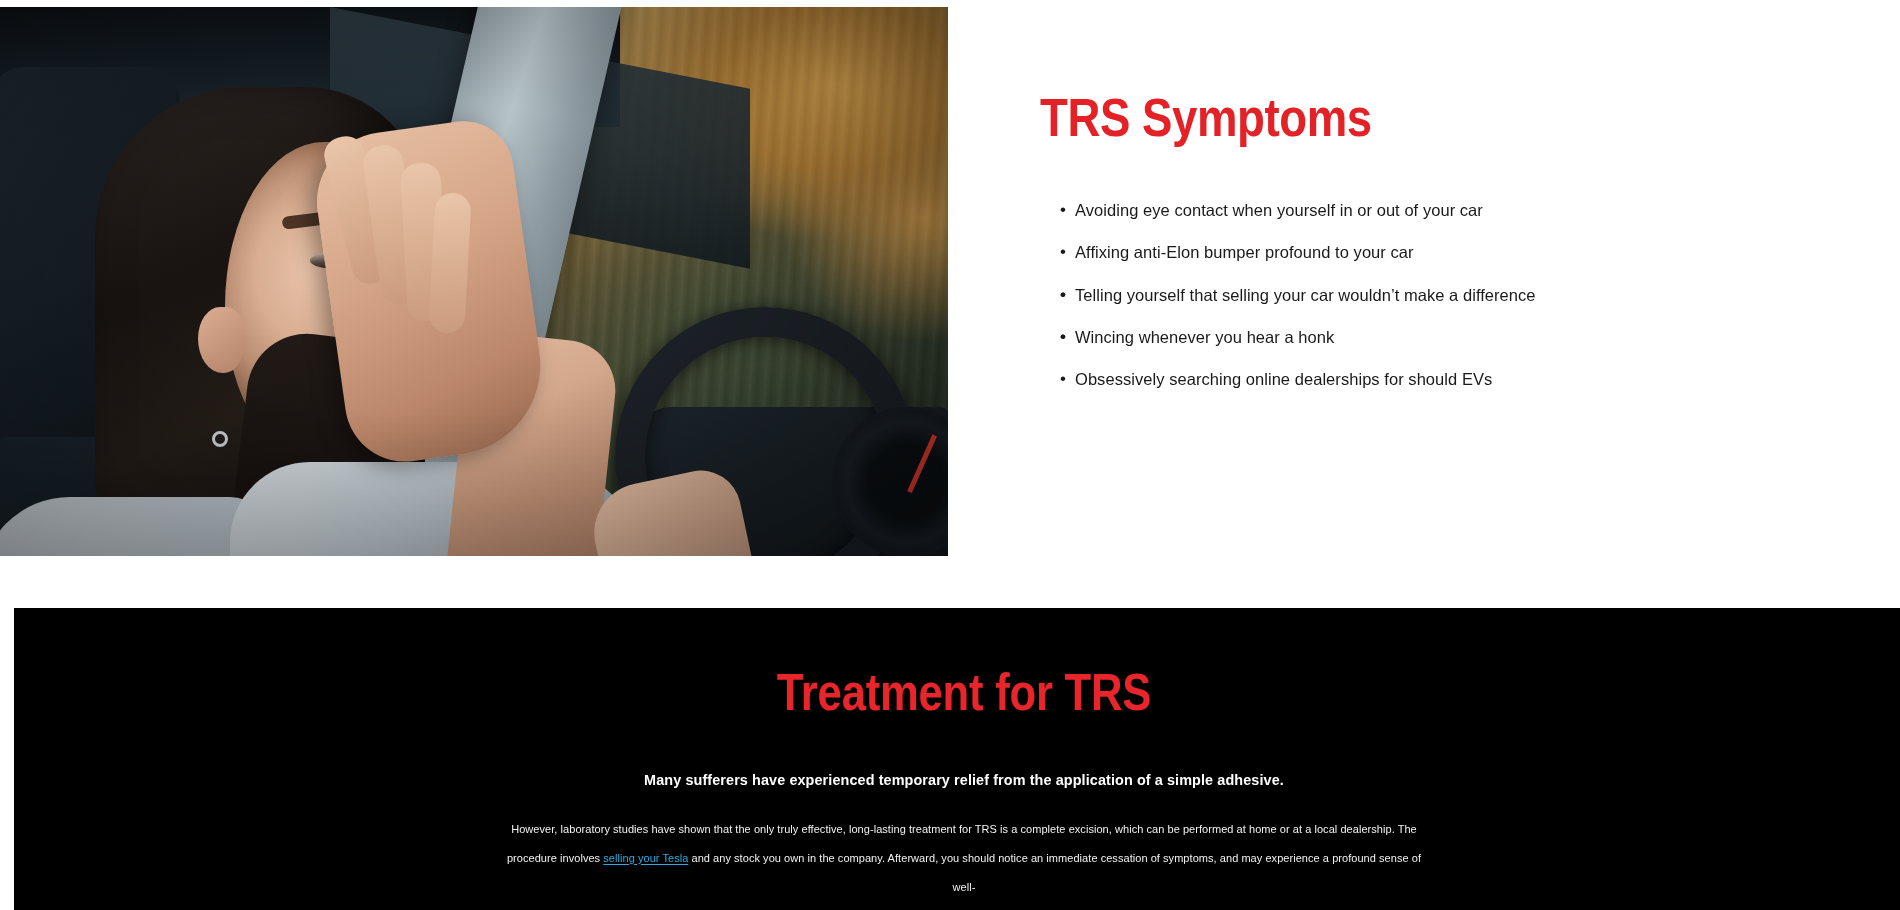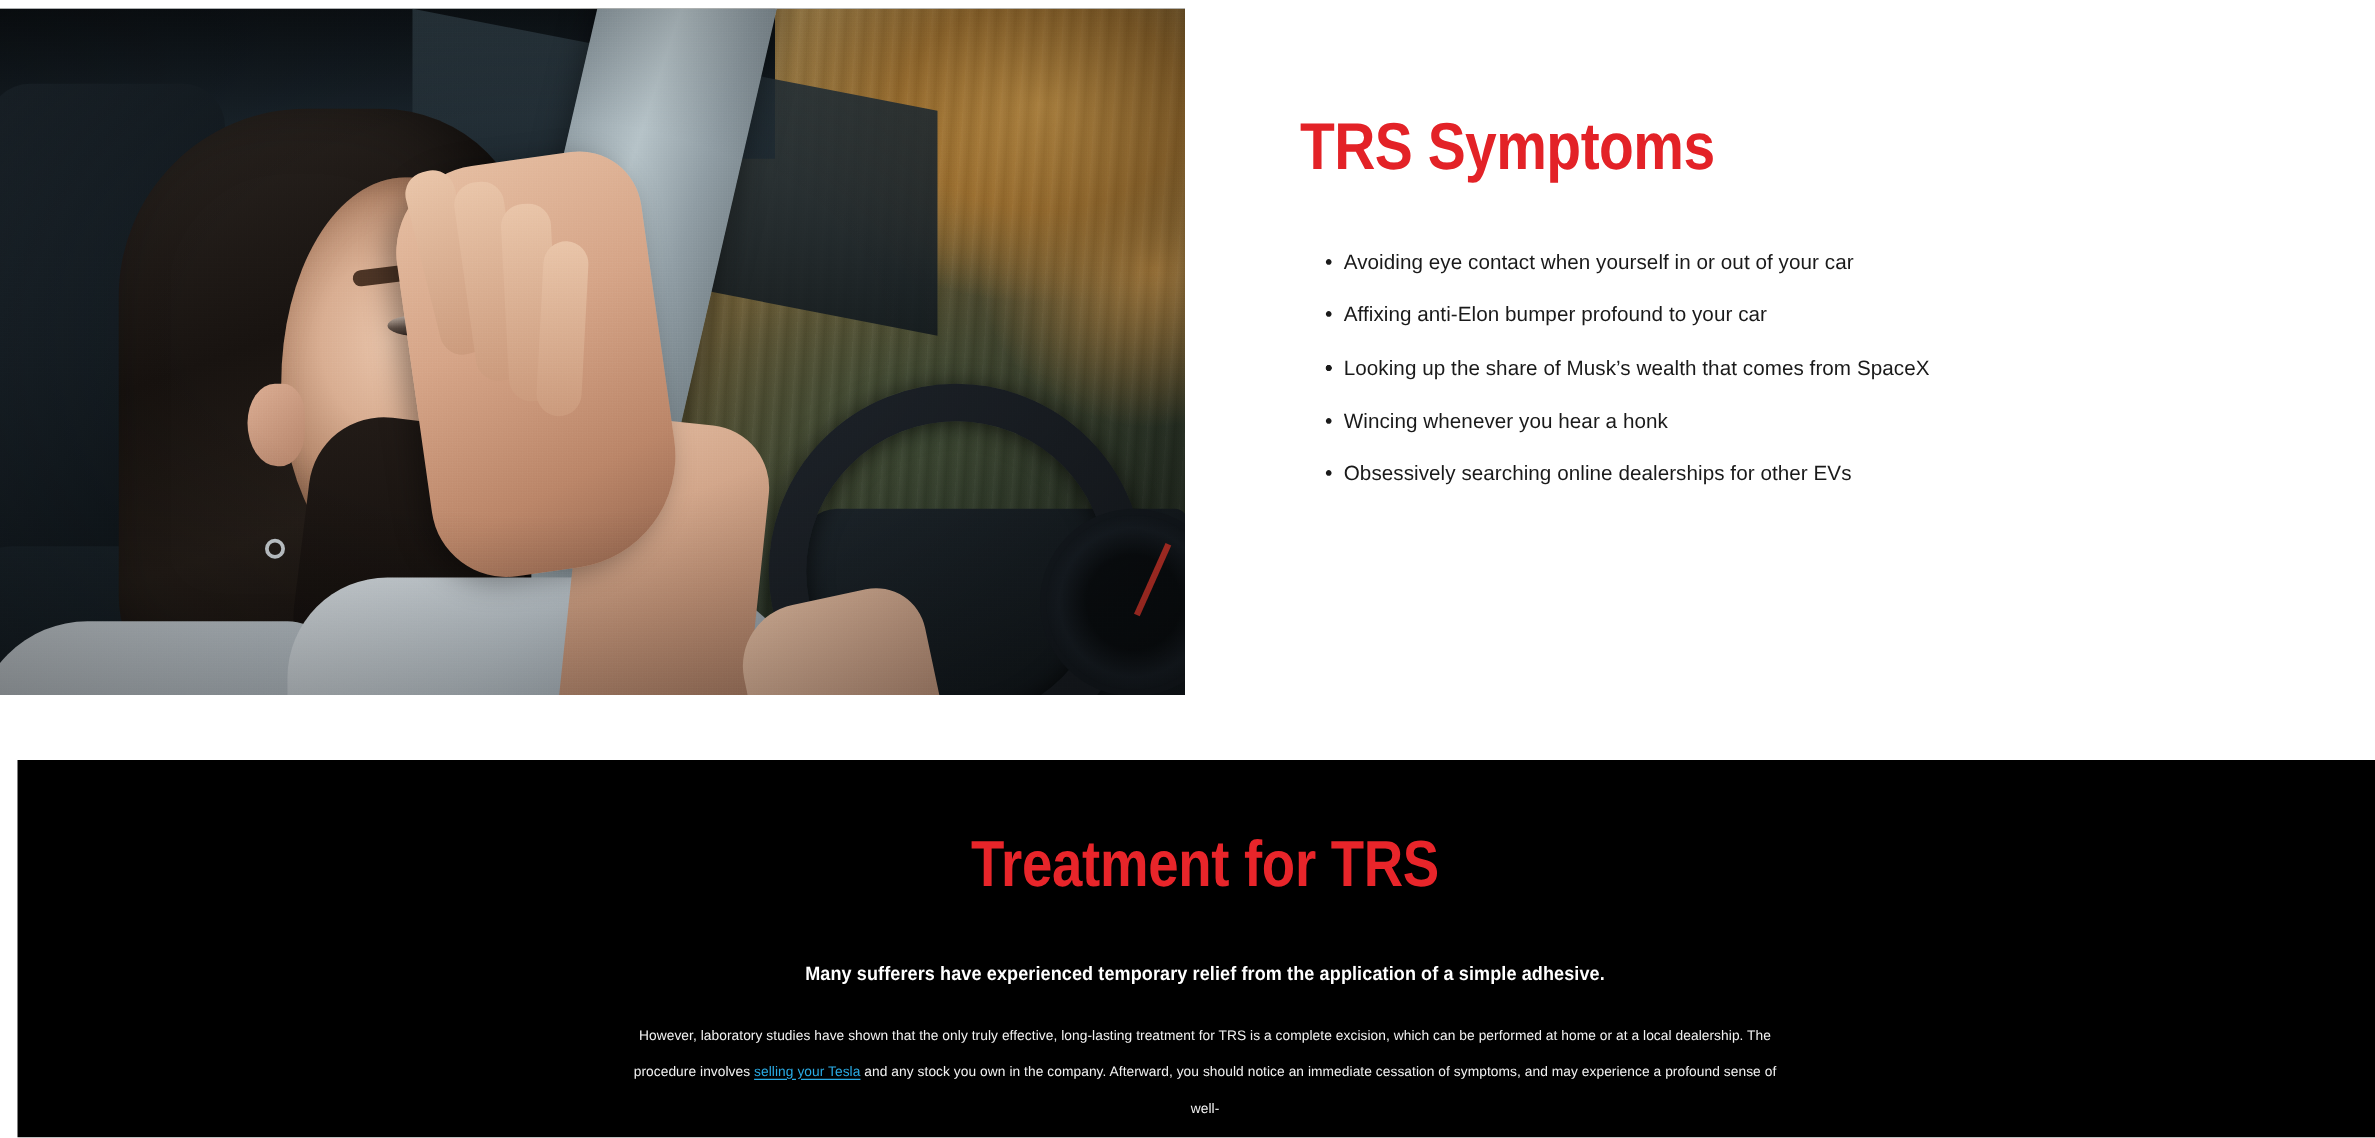--- a/index.html
+++ b/index.html
@@ -335,32 +335,32 @@
         </li>
         <li class="symptom-item">
           <span class="bullet">•</span>
           <span>Affixing anti-Elon bumper profound to your car</span>
         </li>
         <li class="symptom-item">
           <span class="bullet">•</span>
         </li>
         <li class="symptom-item">
           <span class="bullet">•</span>
-        </li>
-        <li class="symptom-item">
-          <span class="bullet">•</span>
-          <span>Looking up the share of Musk’s wealth that comes from SpaceX</span>
+          <span>Telling yourself that selling your car wouldn’t make a difference</span>
+        </li>
+        <li class="symptom-item">
+          <span class="bullet">•</span>
         </li>
         <li class="symptom-item">
           <span class="bullet">•</span>
           <span>Wincing whenever you hear a honk</span>
         </li>
         <li class="symptom-item">
           <span class="bullet">•</span>
-          <span>Obsessively searching online dealerships for other EVs</span>
+          <span>Obsessively searching online dealerships for should EVs</span>
         </li>
       </ul>
     </div>
   </section>
 
   <section class="treatment-section">
     <div class="treatment-inner">
       <h2 class="treatment-title">Treatment for TRS</h2>
 
       <p class="treatment-lede">Many sufferers have experienced temporary relief from the application of a simple adhesive.</p>

